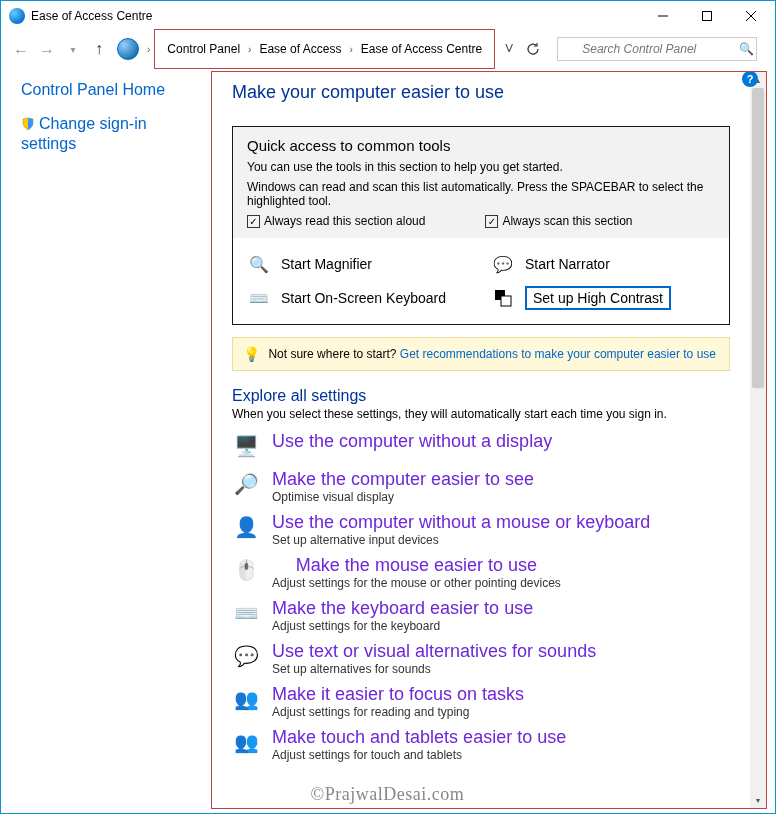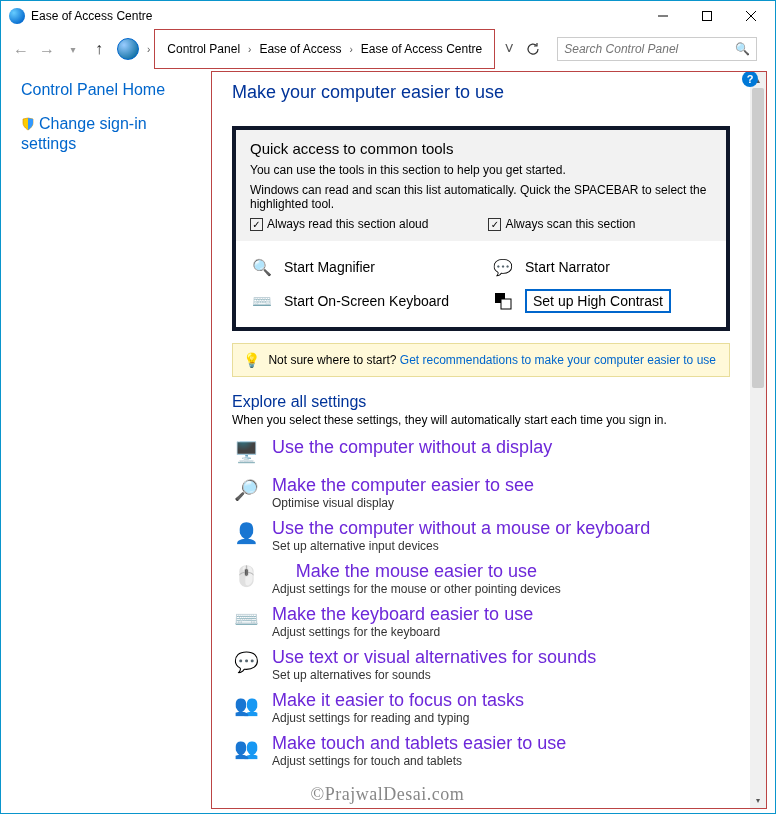--- a/index.html
+++ b/index.html
@@ -11,35 +11,35 @@
 .winbtn svg { width: 10px; height: 10px; }
 .navbar { height: 36px; display: flex; align-items: center; padding: 0 8px; gap: 2px; }
 .navarrow { width: 24px; height: 24px; display: flex; align-items: center; justify-content: center; color: #999; }
 .navarrow.active { color: #333; }
 .globe { width: 22px; height: 22px; border-radius: 50%; background: radial-gradient(circle at 30% 30%, #9cf 0%, #069 90%); border: 1px solid #06c; margin: 0 4px; flex-shrink:0; }
 .crumbbox { height: 40px; display: flex; align-items: center; border: 1px solid #bb4444; padding: 0 6px; margin-right: 2px; min-width: 340px; }
 .crumb { font-size: 12px; padding: 2px 6px; cursor: pointer; }
 .crumb-arrow { font-size: 10px; color: #555; padding: 0 2px; }
 .navdrop { width: 20px; text-align: center; color: #555; cursor: pointer; }
 .refresh { width: 24px; height: 24px; display: flex; align-items: center; justify-content: center; cursor: pointer; margin-right: 10px; }
-.searchbox { flex: 1; display: flex; align-items: center; border: 1px solid #ccc; height: 24px; padding: 0 6px; max-width: 200px; }
+.searchbox { flex: 1; display: flex; align-items: center; border: 1px solid #ccc; height: 24px; padding: 0 24px; max-width: 200px; }
 .searchbox input { border: none; outline: none; font-size: 12px; color: #888; flex: 1; font-style: italic; }
 .searchbox .mag { color: #888; font-size: 12px; }
 .body-row { display: flex; height: calc(100% - 66px); }
 .sidebar { width: 210px; padding: 14px 8px 14px 20px; }
 .sidebar a { display: block; font-size: 16px; color: #0066cc; text-decoration: none; margin-bottom: 16px; }
 .sidebar .shield { display: inline-block; vertical-align: -2px; margin-right: 4px; }
 .content-wrap { flex: 1; position: relative; border: 1px solid #bb4444; margin: 4px 8px 4px 0; overflow: hidden; }
 .help-icon { position: absolute; top: -1px; right: 8px; width: 16px; height: 16px; border-radius: 50%; background: #0078d7; color: #fff; font-size: 11px; font-weight: bold; display: flex; align-items: center; justify-content: center; z-index: 5; }
 .scrollbar { position: absolute; right: 0; top: 0; bottom: 0; width: 16px; background: #f0f0f0; }
 .scroll-arrow { height: 16px; display: flex; align-items: center; justify-content: center; font-size: 8px; color: #555; cursor: pointer; }
 .scroll-thumb { position: absolute; top: 16px; left: 2px; right: 2px; height: 300px; background: #ccc; border-radius: 2px; cursor: pointer; }
 .content { position: absolute; left: 0; right: 16px; top: 0; bottom: 0; padding: 10px 20px; overflow: hidden; }
 h1.main { color: #003399; font-size: 18px; font-weight: 400; margin-bottom: 10px; }
-.quickbox { border: 4px solid #0f172a; margin-top: 23px; }
+.quickbox { border: 1px solid #0f172a; margin-top: 23px; }
 .quicktop { background: #f2f2f2; padding: 10px 14px; }
 .quicktop .qtitle { font-size: 15px; margin-bottom: 6px; }
 .quicktop p { font-size: 12px; margin-bottom: 6px; }
 .chkrow { display: flex; gap: 60px; margin-top: 6px; }
 .chk { font-size: 12px; display: flex; align-items: center; gap: 4px; }
 .chk .box { width: 13px; height: 13px; border: 1px solid #333; display: inline-flex; align-items: center; justify-content: center; font-size: 10px; }
 .toolsgrid { padding: 14px; display: grid; grid-template-columns: 1fr 1fr; gap: 10px 20px; }
 .tool { display: flex; align-items: center; gap: 10px; cursor: pointer; }
 .tool .ticon { width: 24px; height: 24px; display:flex; align-items:center; justify-content:center; }
 .tool .tlabel { font-size: 14px; }
@@ -127,21 +127,21 @@
       <div class="scroll-arrow" style="position:absolute;bottom:0;width:100%;">▾</div>
     </div>
 
     <div class="content">
       <h1 class="main">Make your computer easier to use</h1>
 
       <div class="quickbox">
         <div class="quicktop">
           <div class="qtitle">Quick access to common tools</div>
           <p>You can use the tools in this section to help you get started.</p>
-          <p>Windows can read and scan this list automatically.  Quick the SPACEBAR to select the highlighted tool.</p>
+          <p>Windows can read and scan this list automatically.  Press the SPACEBAR to select the highlighted tool.</p>
           <div class="chkrow">
             <label class="chk">
                 <span class="box">✓</span>
                 <span>Always read this section aloud</span>
               </label>
             <label class="chk">
                 <span class="box">✓</span>
                 <span>Always scan this section</span>
               </label>
           </div>

